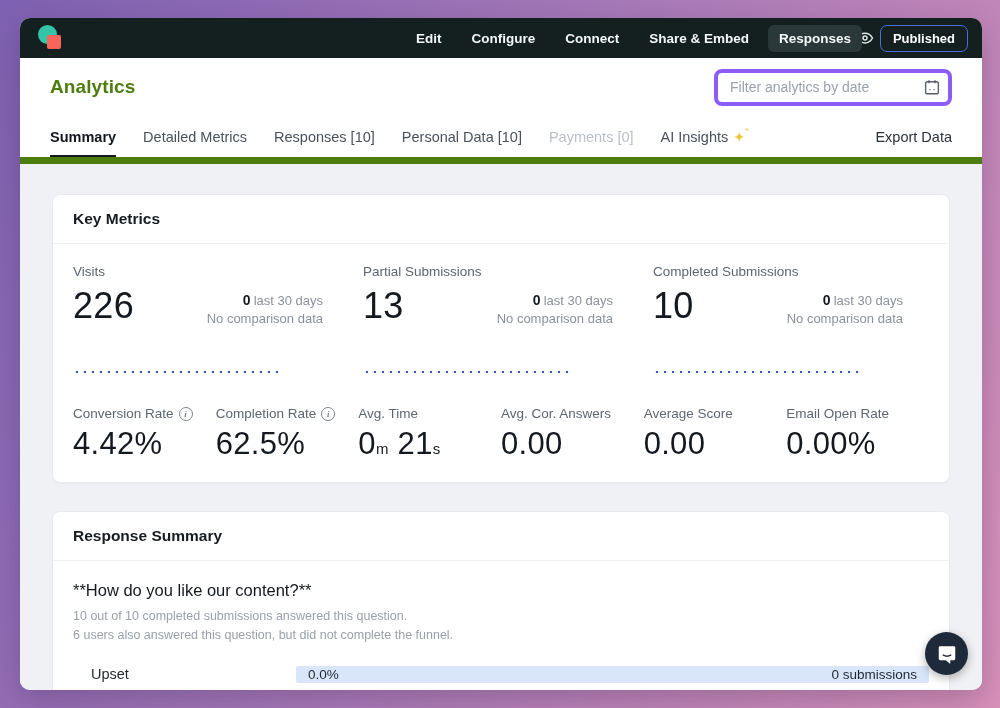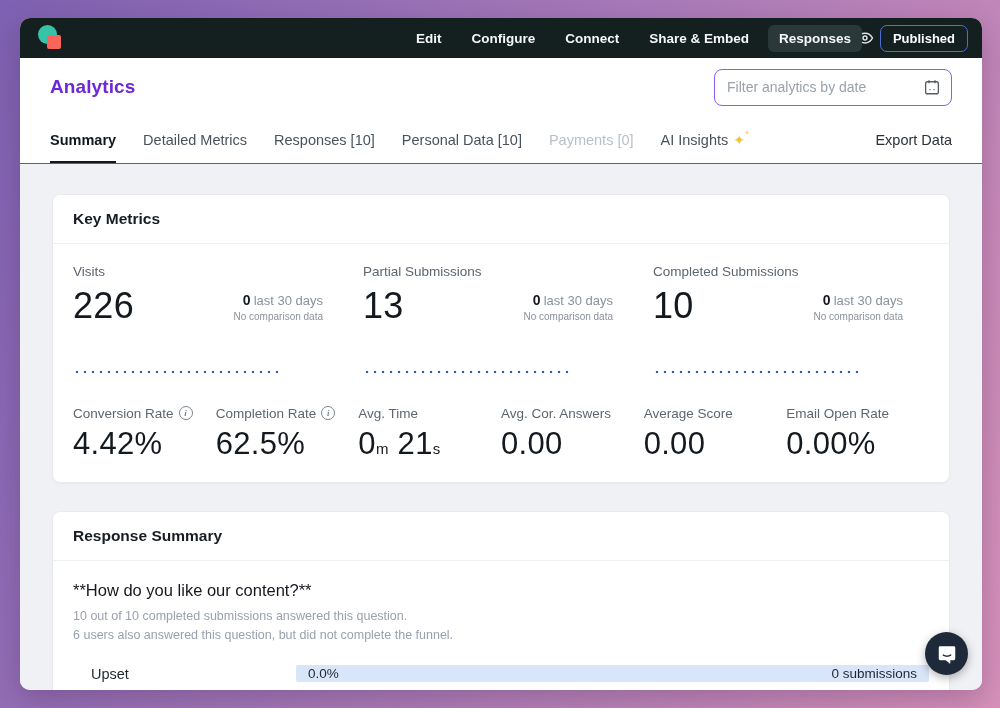--- a/index.html
+++ b/index.html
@@ -35,32 +35,32 @@
     font-size:13px; font-weight:700; color:#fff; background:transparent;
     border:1.5px solid var(--publish-border,#4d6ed9); border-radius:7px;
     padding:5px 12px; cursor:pointer; font-family:inherit;
   }
 
   
   .page-header{
     height:58px; flex:0 0 58px; background:#fff;
     display:flex; align-items:center; padding:0 30px;
   }
-  .page-title{ font-size:19px; font-weight:700; color:#6d28d9; letter-spacing:.1px; }
+  .page-title{ font-size:19px; font-weight:700; color:#4d7c0f; letter-spacing:.1px; }
   .filter-wrap{ margin-left:auto; position:relative; }
   .filter-input{
-    width:238px; height:37px; border:1px solid #8b5cf6; border-radius:8px;
+    width:238px; height:37px; border:4px solid #8b5cf6; border-radius:8px;
     padding:0 38px 0 12px; font-size:14px; font-family:inherit; color:#000000;
   }
   .filter-input::placeholder{ color:#9aa1ab; }
   .calendar-icon{ position:absolute; right:11px; top:9px; width:18px; height:18px; }
 
   
   .tabbar{
-    height:48px; flex:0 0 48px; background:#fff; border-bottom:1px solid #4d7c0f;
+    height:48px; flex:0 0 48px; background:#fff; border-bottom:7px solid #4d7c0f;
     display:flex; align-items:stretch; padding:0 30px; gap:27px;
   }
   .tab{ display:flex; align-items:center; gap:5px; font-size:14.5px; color:#49525c; cursor:pointer;
         border-bottom:2px solid transparent; padding-top:2px; white-space:nowrap; }
   .tab.active{ color:#13181e; font-weight:600; border-bottom-color:#13181e; }
   .tab.disabled{ color:#b9bfc7; cursor:default; }
   .sparkle{ position:relative; color:var(--sparkle,#eec33e); font-size:14px; line-height:1; }
   .sparkle::after{ content:"✦"; position:absolute; font-size:7px; right:-5px; top:-4px; color:#f3d87e; }
   .export{ margin-left:auto; display:flex; align-items:center; font-size:14.5px; color:#2a3138; cursor:pointer; }
 
@@ -72,21 +72,21 @@
   .card-body{ padding:20px; }
 
   
   .metrics-top{ display:grid; grid-template-columns:1fr 1fr 1fr; column-gap:14px; }
   .m-label{ font-size:13.5px; color:#5d6670; margin-bottom:7px; }
   .m-row{ display:flex; align-items:flex-start; justify-content:space-between;gap:35px; }
   .m-value{ font-size:36px; font-weight:500; color:#14191f; line-height:1.1; letter-spacing:.3px; }
   .m-delta{ text-align:right; padding-top:6px; padding-right:26px; }
   .m-delta .line1{ font-size:13px; color:#8a919b; }
   .m-delta .line1 b{ color:#14191f; font-weight:600; font-size:14px; margin-right:3px; }
-  .m-delta .line2{ font-size:10px; color:#8a919b; margin-top:3px; }
+  .m-delta .line2{ font-size:13px; color:#8a919b; margin-top:3px; }
   .sparkline{
     height:4px; width:76%; margin-top:44px;
     background-image:radial-gradient(circle, var(--spark-blue,#2f5bb7) 1.3px, transparent 1.6px);
     background-size:8px 4px; background-repeat:repeat-x; background-position:left center;
   }
   .metrics-bottom{ display:grid; grid-template-columns:repeat(6,1fr); margin-top:32px; }
   .mb-label{ font-size:13.5px; color:#5d6670; display:flex; align-items:center; gap:5px; white-space:nowrap; }
   .info-icon{ width:14px; height:14px; border:1px solid #7c848e; border-radius:50%;
               font-size:9px; color:#7c848e; display:inline-flex; align-items:center; justify-content:center;
               font-family:"Liberation Serif", serif; font-style:italic; font-weight:700; }

